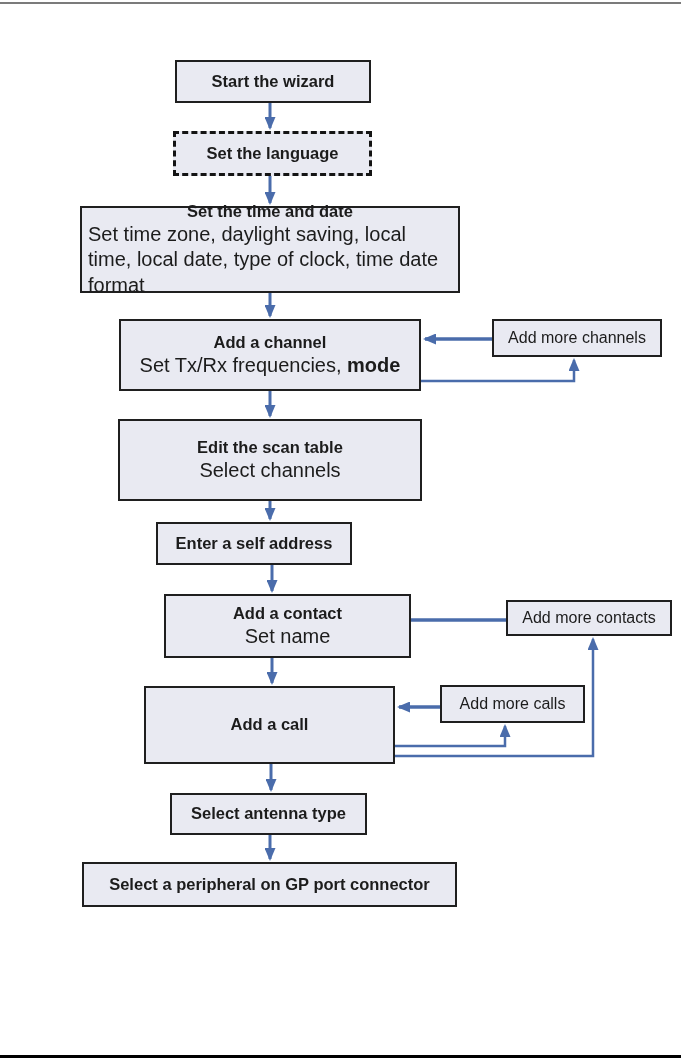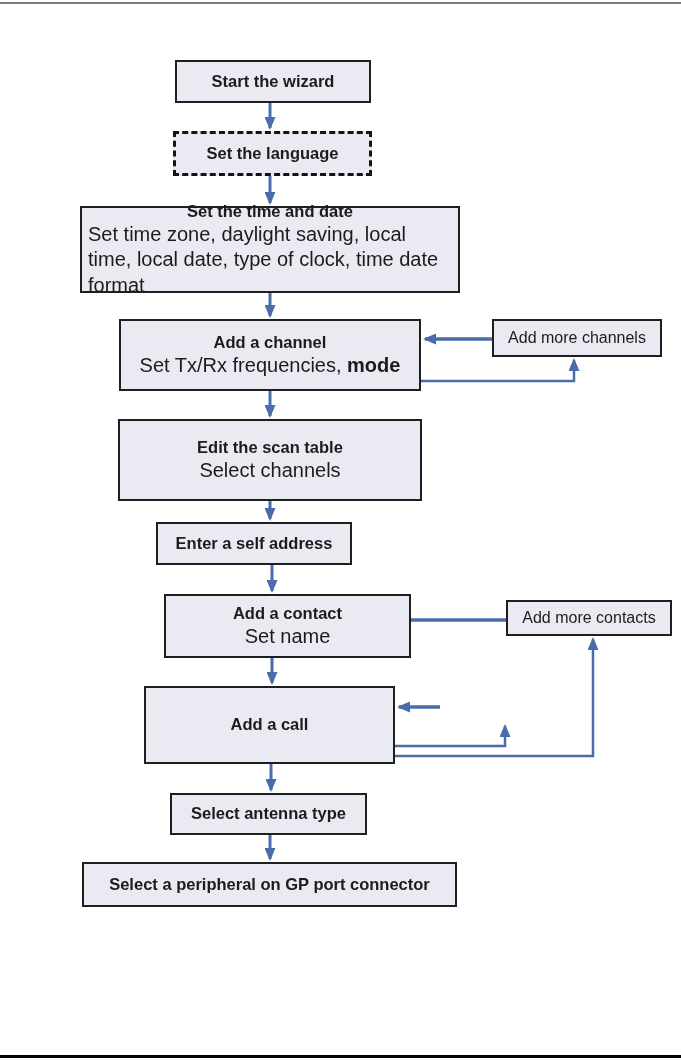--- a/index.html
+++ b/index.html
@@ -97,20 +97,23 @@
   </div>
 
   <div class="node side" style="left:506px; top:600px; width:166px; height:36px;">
     <div>Add more contacts</div>
   </div>
 
   <div class="node" style="left:144px; top:686px; width:251px; height:78px;">
     <div class="title">Add a call</div>
   </div>
 
+  <div class="node side" style="left:440px; top:685px; width:145px; height:38px;">
+    <div>Add more calls</div>
+  </div>
 
   <div class="node" style="left:170px; top:793px; width:197px; height:42px;">
     <div class="title">Select antenna type</div>
   </div>
 
   <div class="node" style="left:82px; top:862px; width:375px; height:45px;">
     <div class="title">Select a peripheral on GP port connector</div>
   </div>
 
   <div class="rule-bottom"></div>

